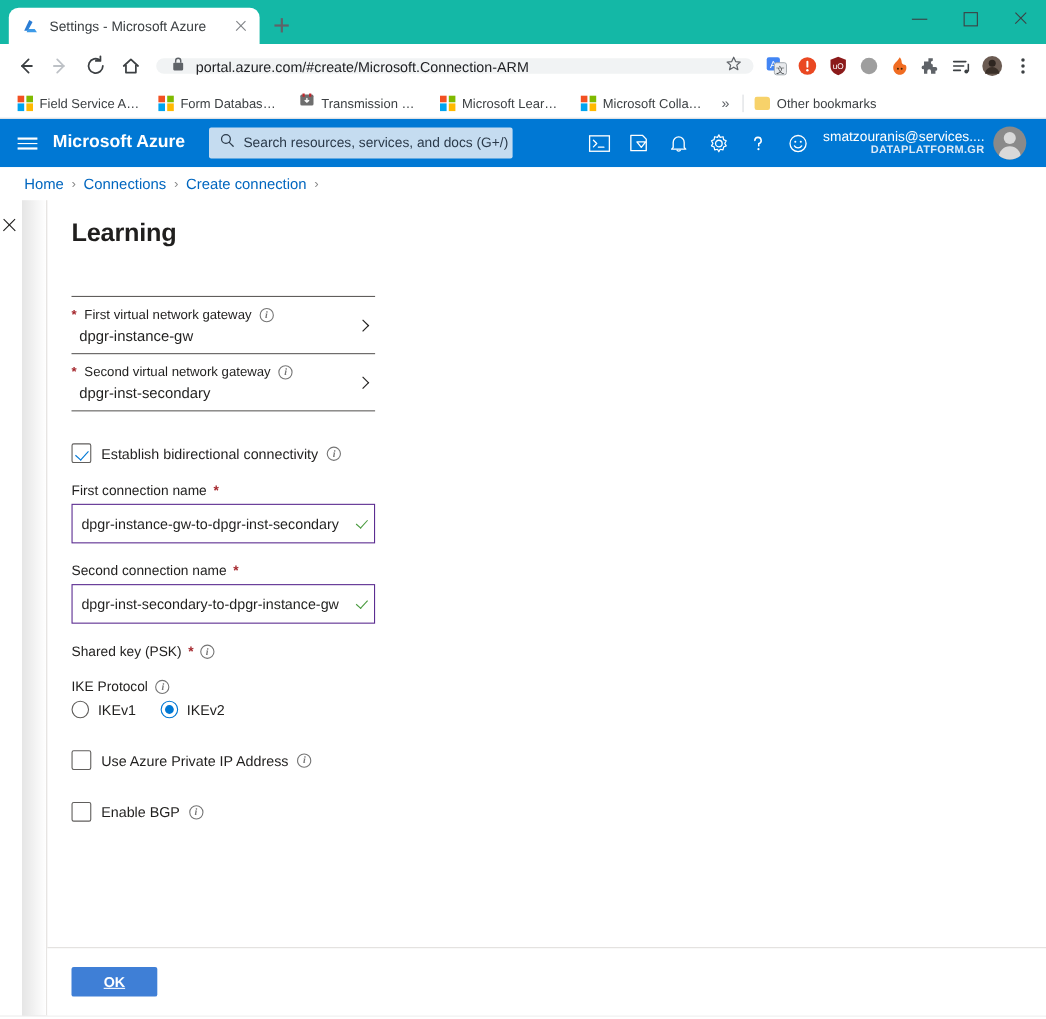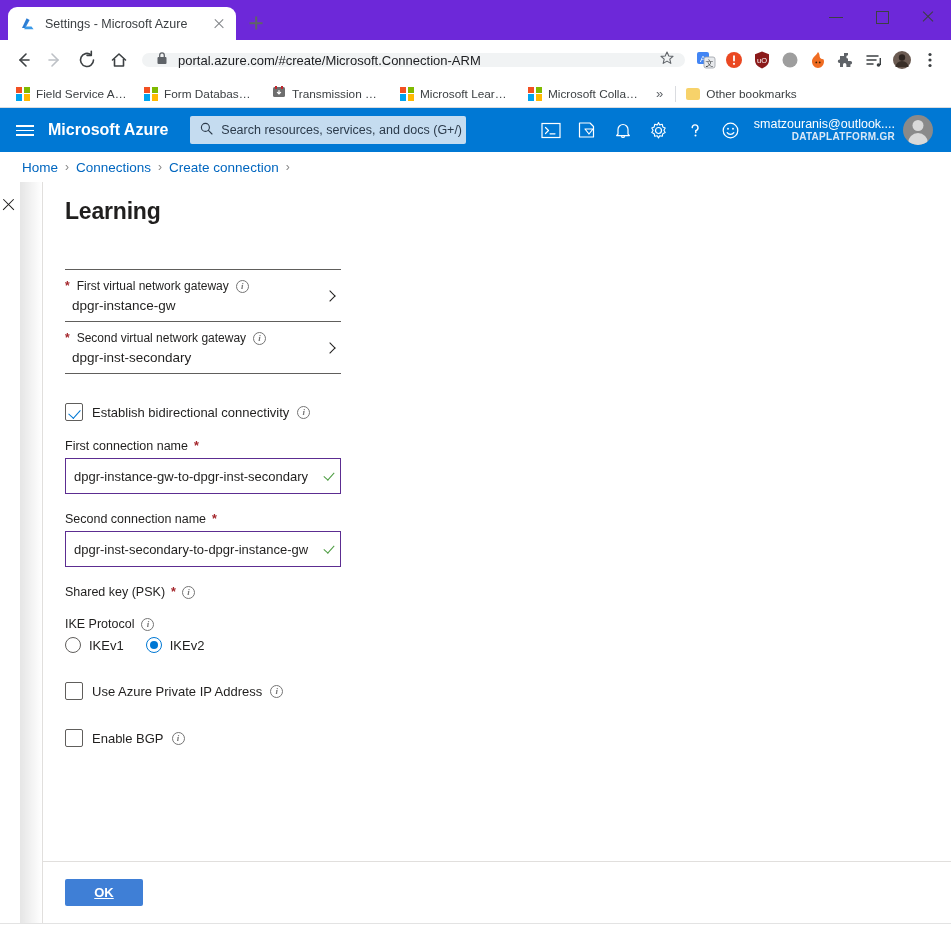--- a/index.html
+++ b/index.html
@@ -8,21 +8,21 @@
     width: 951px; height: 926px;
     overflow: hidden;
     font-family: "Liberation Sans", sans-serif;
     background: #ffffff;
   }
 
   
   .browser { width: 951px; height: 926px; position: relative; background:#fff; }
 
   .titlebar {
-    height: 40px; background: #6d28d9; position: relative;
+    height: 40px; background: #14b8a6; position: relative;
     display: flex; align-items: flex-end;
   }
   .tabstrip { display: flex; align-items: flex-end; height: 40px; padding-left: 8px; }
   .tab {
     display: flex; align-items: center; gap: 9px;
     height: 33px; width: 228px; padding: 0 9px 0 12px;
     background: #ffffff; border-radius: 9px 9px 0 0;
     position: relative;
   }
   .tab-favicon { width: 16px; height: 16px; flex: 0 0 16px; position: relative; }
@@ -479,21 +479,21 @@
         <svg width="19" height="19" viewBox="0 0 19 19">
           <circle cx="9.5" cy="9.5" r="7.3" fill="none" stroke="#fff" stroke-width="1.2"></circle>
           <circle cx="7" cy="7.8" r=".95" fill="#fff"></circle>
           <circle cx="12" cy="7.8" r=".95" fill="#fff"></circle>
           <path d="M6.2 11.6 a3.7 3.2 0 0 0 6.6 0" fill="none" stroke="#fff" stroke-width="1.2" stroke-linecap="round"></path>
         </svg>
       </div>
     </div>
     <div class="az-account">
       <div class="az-acct-text">
-        <div class="az-acct-name">smatzouranis@outlook....</div>
+        <div class="az-acct-name">smatzouranis@services....</div>
         <div class="az-acct-org">DATAPLATFORM.GR</div>
       </div>
       <div class="az-avatar"></div>
     </div>
   </div>
 
   <div class="breadcrumb">
     <span class="crumb">Home</span>
     <span class="crumb-sep">›</span>
     <span class="crumb">Connections</span>

